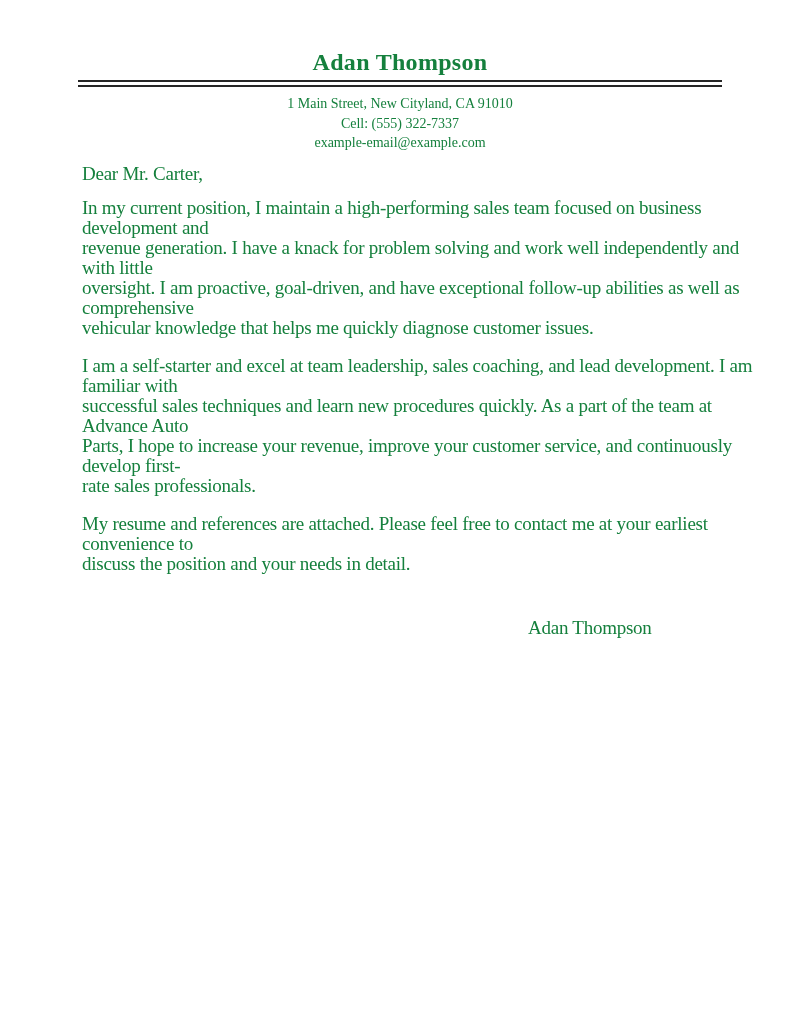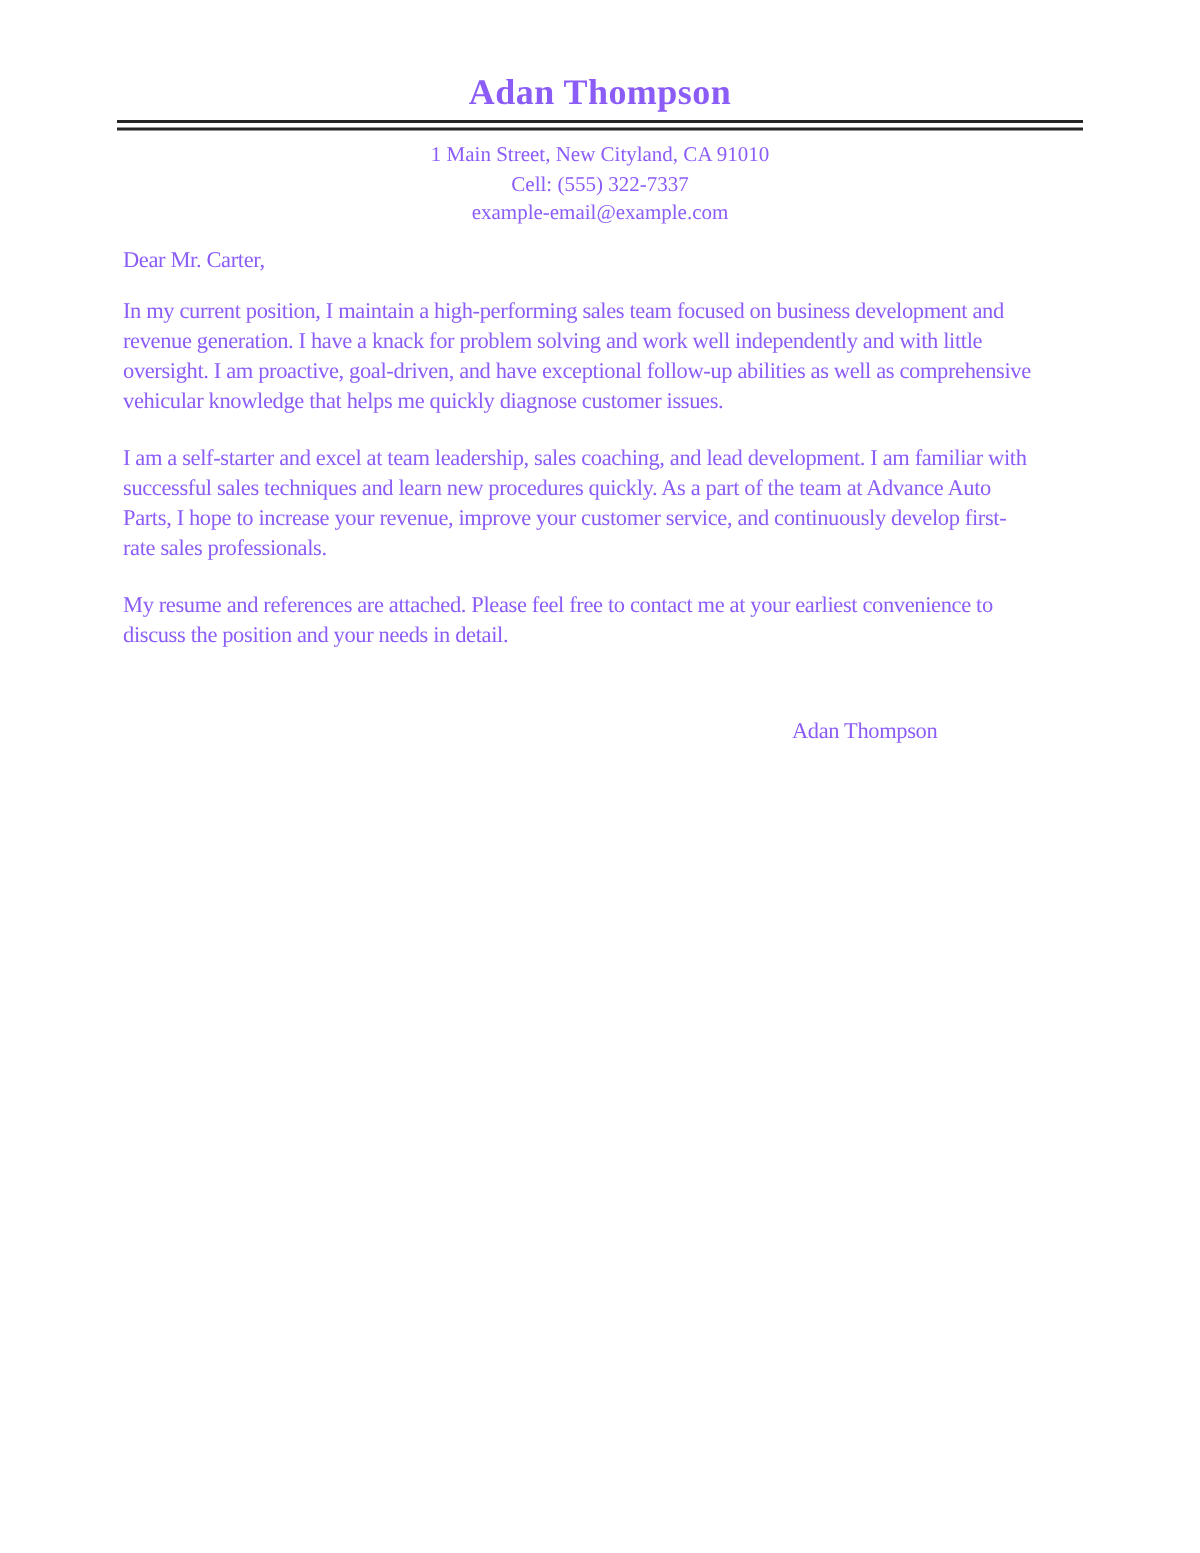--- a/index.html
+++ b/index.html
@@ -8,21 +8,21 @@
     background: #ffffff;
   }
   .page {
     position: relative;
     width: 800px;
     height: 1035px;
     background: #ffffff;
     box-sizing: border-box;
     padding-top: 48px;
     font-family: "Liberation Serif", "DejaVu Serif", serif;
-    color: #8b5cf6;
+    color: #15803d;
     overflow: hidden;
   }
   .author-name {
     margin: 0;
     text-align: center;
     font-size: 24px;
     line-height: 28px;
     font-weight: bold;
     letter-spacing: 0.3px;
   }
@@ -33,21 +33,21 @@
     border-bottom: 2px solid #262626;
   }
   .contact {
     margin-top: 7px;
     text-align: center;
     font-size: 14px;
     line-height: 19.5px;
   }
   .letter-body {
     margin: 11px 40px 0 82px;
-    font-size: 15px;
+    font-size: 19px;
     line-height: 20px;
     letter-spacing: -0.25px;
   }
   .salutation {
     margin: 0 0 14px 0;
   }
   .para {
     margin: 0 0 18px 0;
     white-space: pre-line;
   }

